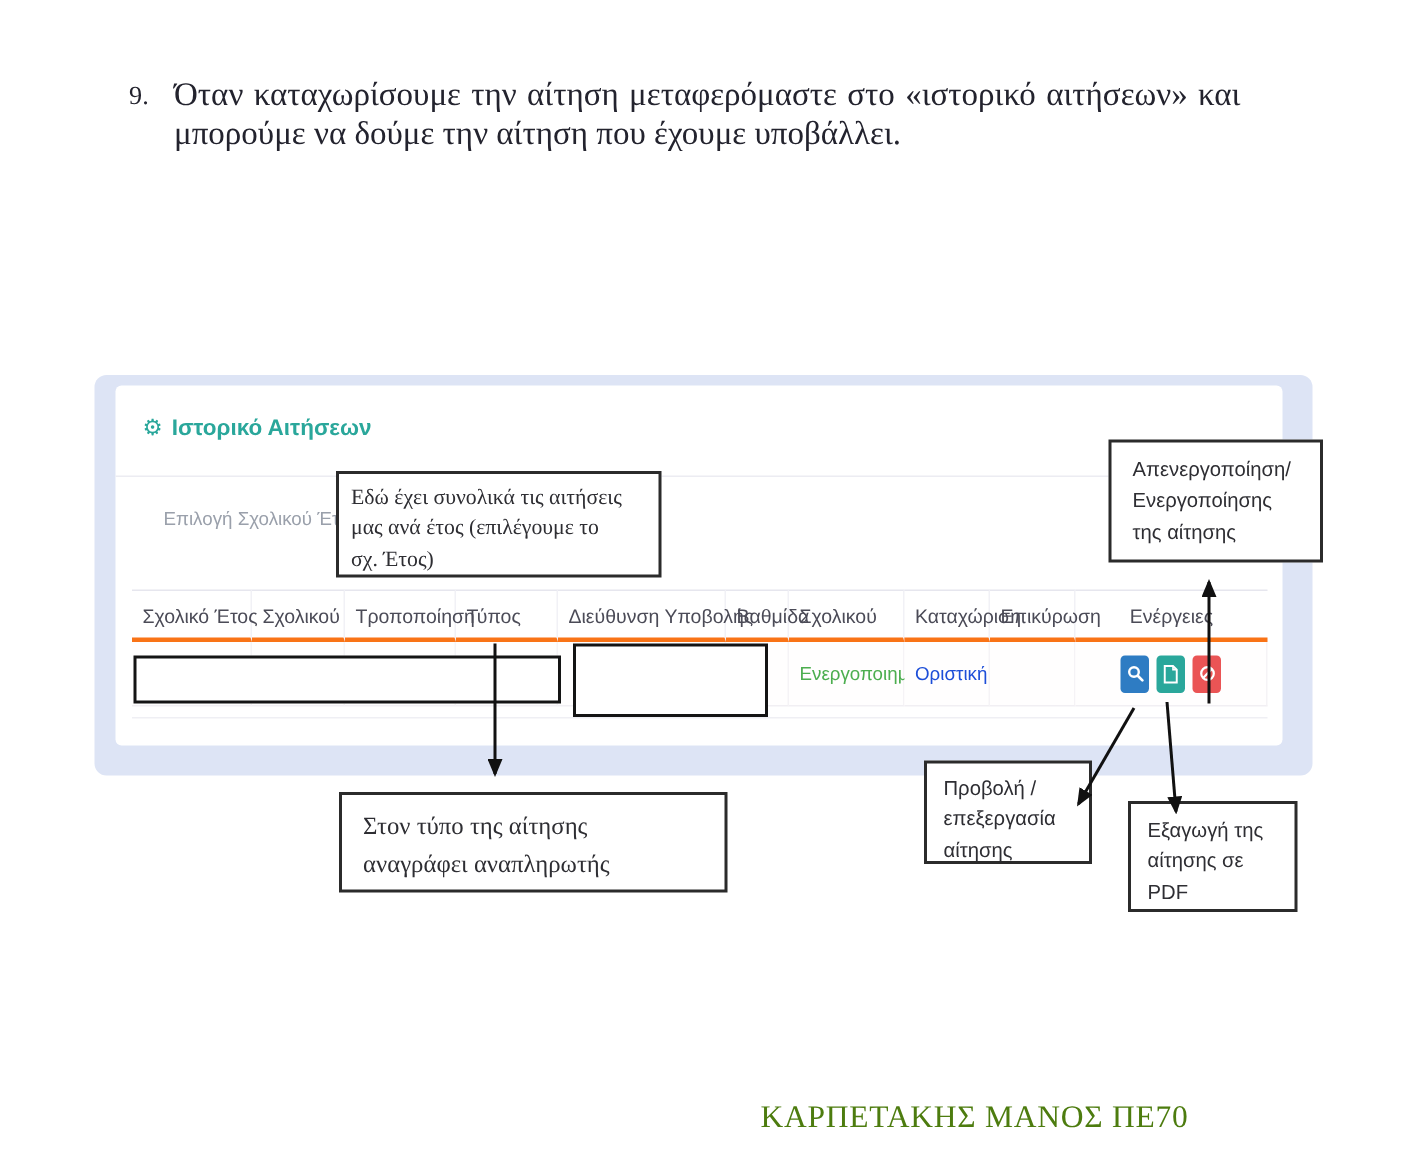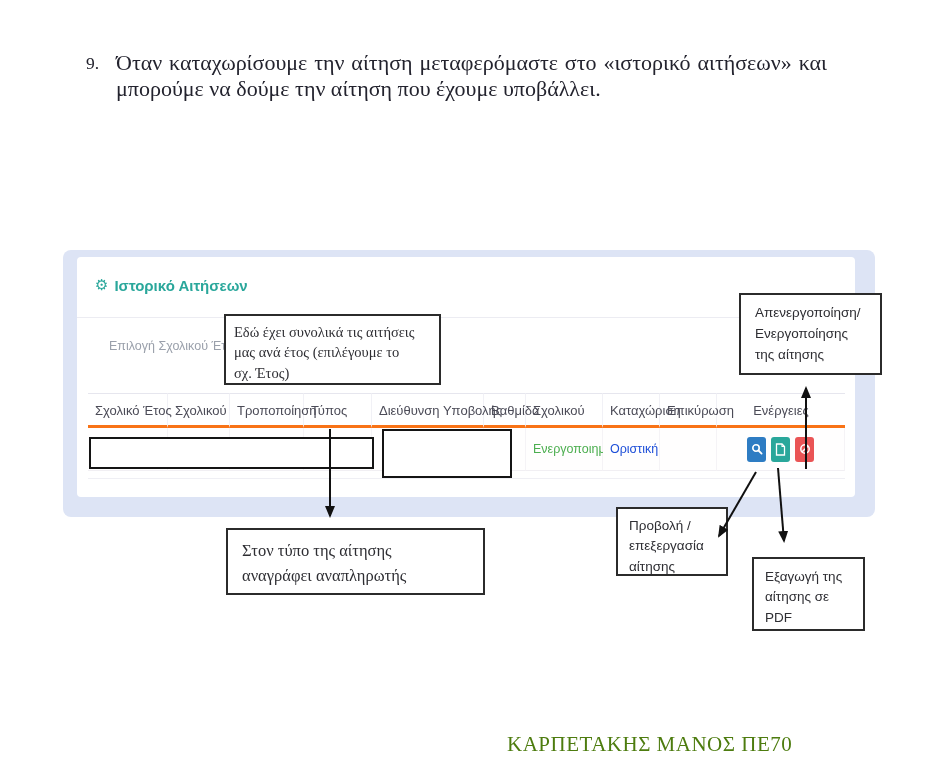--- a/index.html
+++ b/index.html
@@ -53,21 +53,21 @@
   .callout{position:absolute;background:#ffffff;border:2px solid #2b2b2b;z-index:10;
     box-sizing:border-box;white-space:pre-line;color:#2e2e33;}
   .callout.serif{font-family:"Liberation Serif","DejaVu Serif",serif;}
   .callout.sans{font-family:"Liberation Sans","DejaVu Sans",sans-serif;}
   .c-year{left:224px;top:314px;width:217px;height:71px;padding:6px 8px;
     font-size:14.5px;line-height:1.4;}
   .c-toggle{left:739px;top:293px;width:143px;height:82px;padding:8px 0 0 14px;
     font-size:13.5px;line-height:1.55;}
   .c-view{left:616px;top:507px;width:112px;height:69px;padding:7px 0 0 11px;
     font-size:13.5px;line-height:1.5;}
-  .c-pdf{left:752px;top:557px;width:113px;height:74px;padding:8px 0 0 11px;
+  .c-pdf{left:752px;top:534px;width:113px;height:74px;padding:8px 0 0 11px;
     font-size:13.5px;line-height:1.5;}
   .c-type{left:206px;top:528px;width:259px;height:67px;padding:9px 0 0 14px;
     font-size:16.5px;line-height:1.5;margin-left:20px;}
 
   
   .arrows{position:absolute;left:0;top:0;width:950px;height:783px;z-index:20;pointer-events:none;}
 
   
   .footer{position:absolute;left:507px;top:732px;font-size:21px;font-weight:normal;
     letter-spacing:.5px;color:#4d7c0f;}

